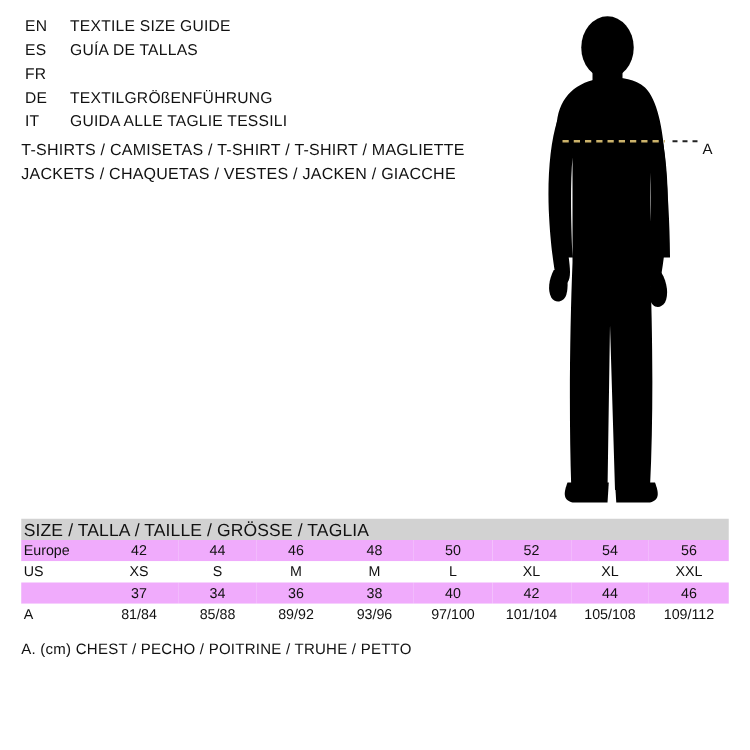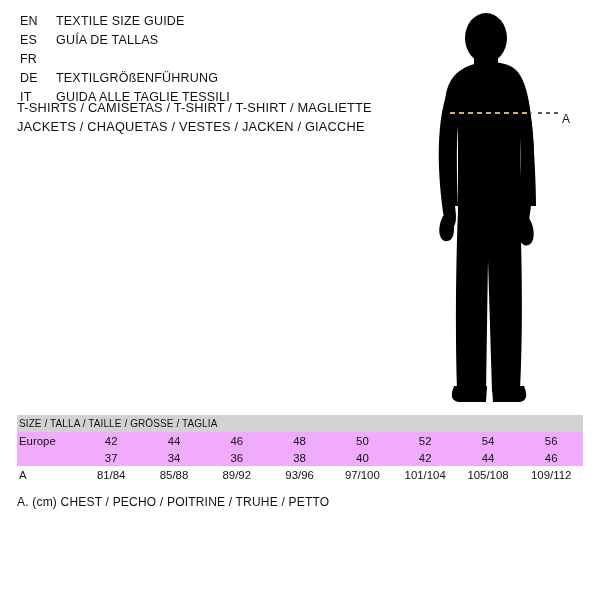--- a/index.html
+++ b/index.html
@@ -41,21 +41,21 @@
     color: #111;
   }
   .lang-text {
     color: #111;
   }
 
   
   .cat-block {
     position: absolute;
     left: 17px;
-    top: 98px;
+    top: 110px;
     width: 400px;
   }
   .cat-line {
     font-size: 12.8px;
     letter-spacing: 0.2px;
     line-height: 19px;
     color: #111;
     white-space: nowrap;
   }
 
@@ -99,21 +99,21 @@
     font-size: 11.4px;
   }
   table.size-table td {
     padding: 0;
     height: 17px;
     vertical-align: middle;
     color: #111;
   }
   .row-head td {
     background: #d2d2d2;
-    font-size: 10px;
+    font-size: 14px;
     letter-spacing: 0.1px;
   }
   .row-alt td {
     background: #f0abfc;
   }
   .row-plain td {
     background: #ffffff;
   }
   .col-label {
     width: 86px;
@@ -230,20 +230,31 @@
           <td class="col-label">Europe</td>
           <td class="cell">42</td>
           <td class="cell">44</td>
           <td class="cell">46</td>
           <td class="cell">48</td>
           <td class="cell">50</td>
           <td class="cell">52</td>
           <td class="cell">54</td>
           <td class="cell">56</td>
         </tr>
+        <tr class="row-plain">
+          <td class="col-label">US</td>
+          <td class="cell">XS</td>
+          <td class="cell">S</td>
+          <td class="cell">M</td>
+          <td class="cell">M</td>
+          <td class="cell">L</td>
+          <td class="cell">XL</td>
+          <td class="cell">XL</td>
+          <td class="cell">XXL</td>
+        </tr>
         <tr class="row-alt">
           <td class="col-label"></td>
           <td class="cell">37</td>
           <td class="cell">34</td>
           <td class="cell">36</td>
           <td class="cell">38</td>
           <td class="cell">40</td>
           <td class="cell">42</td>
           <td class="cell">44</td>
           <td class="cell">46</td>

